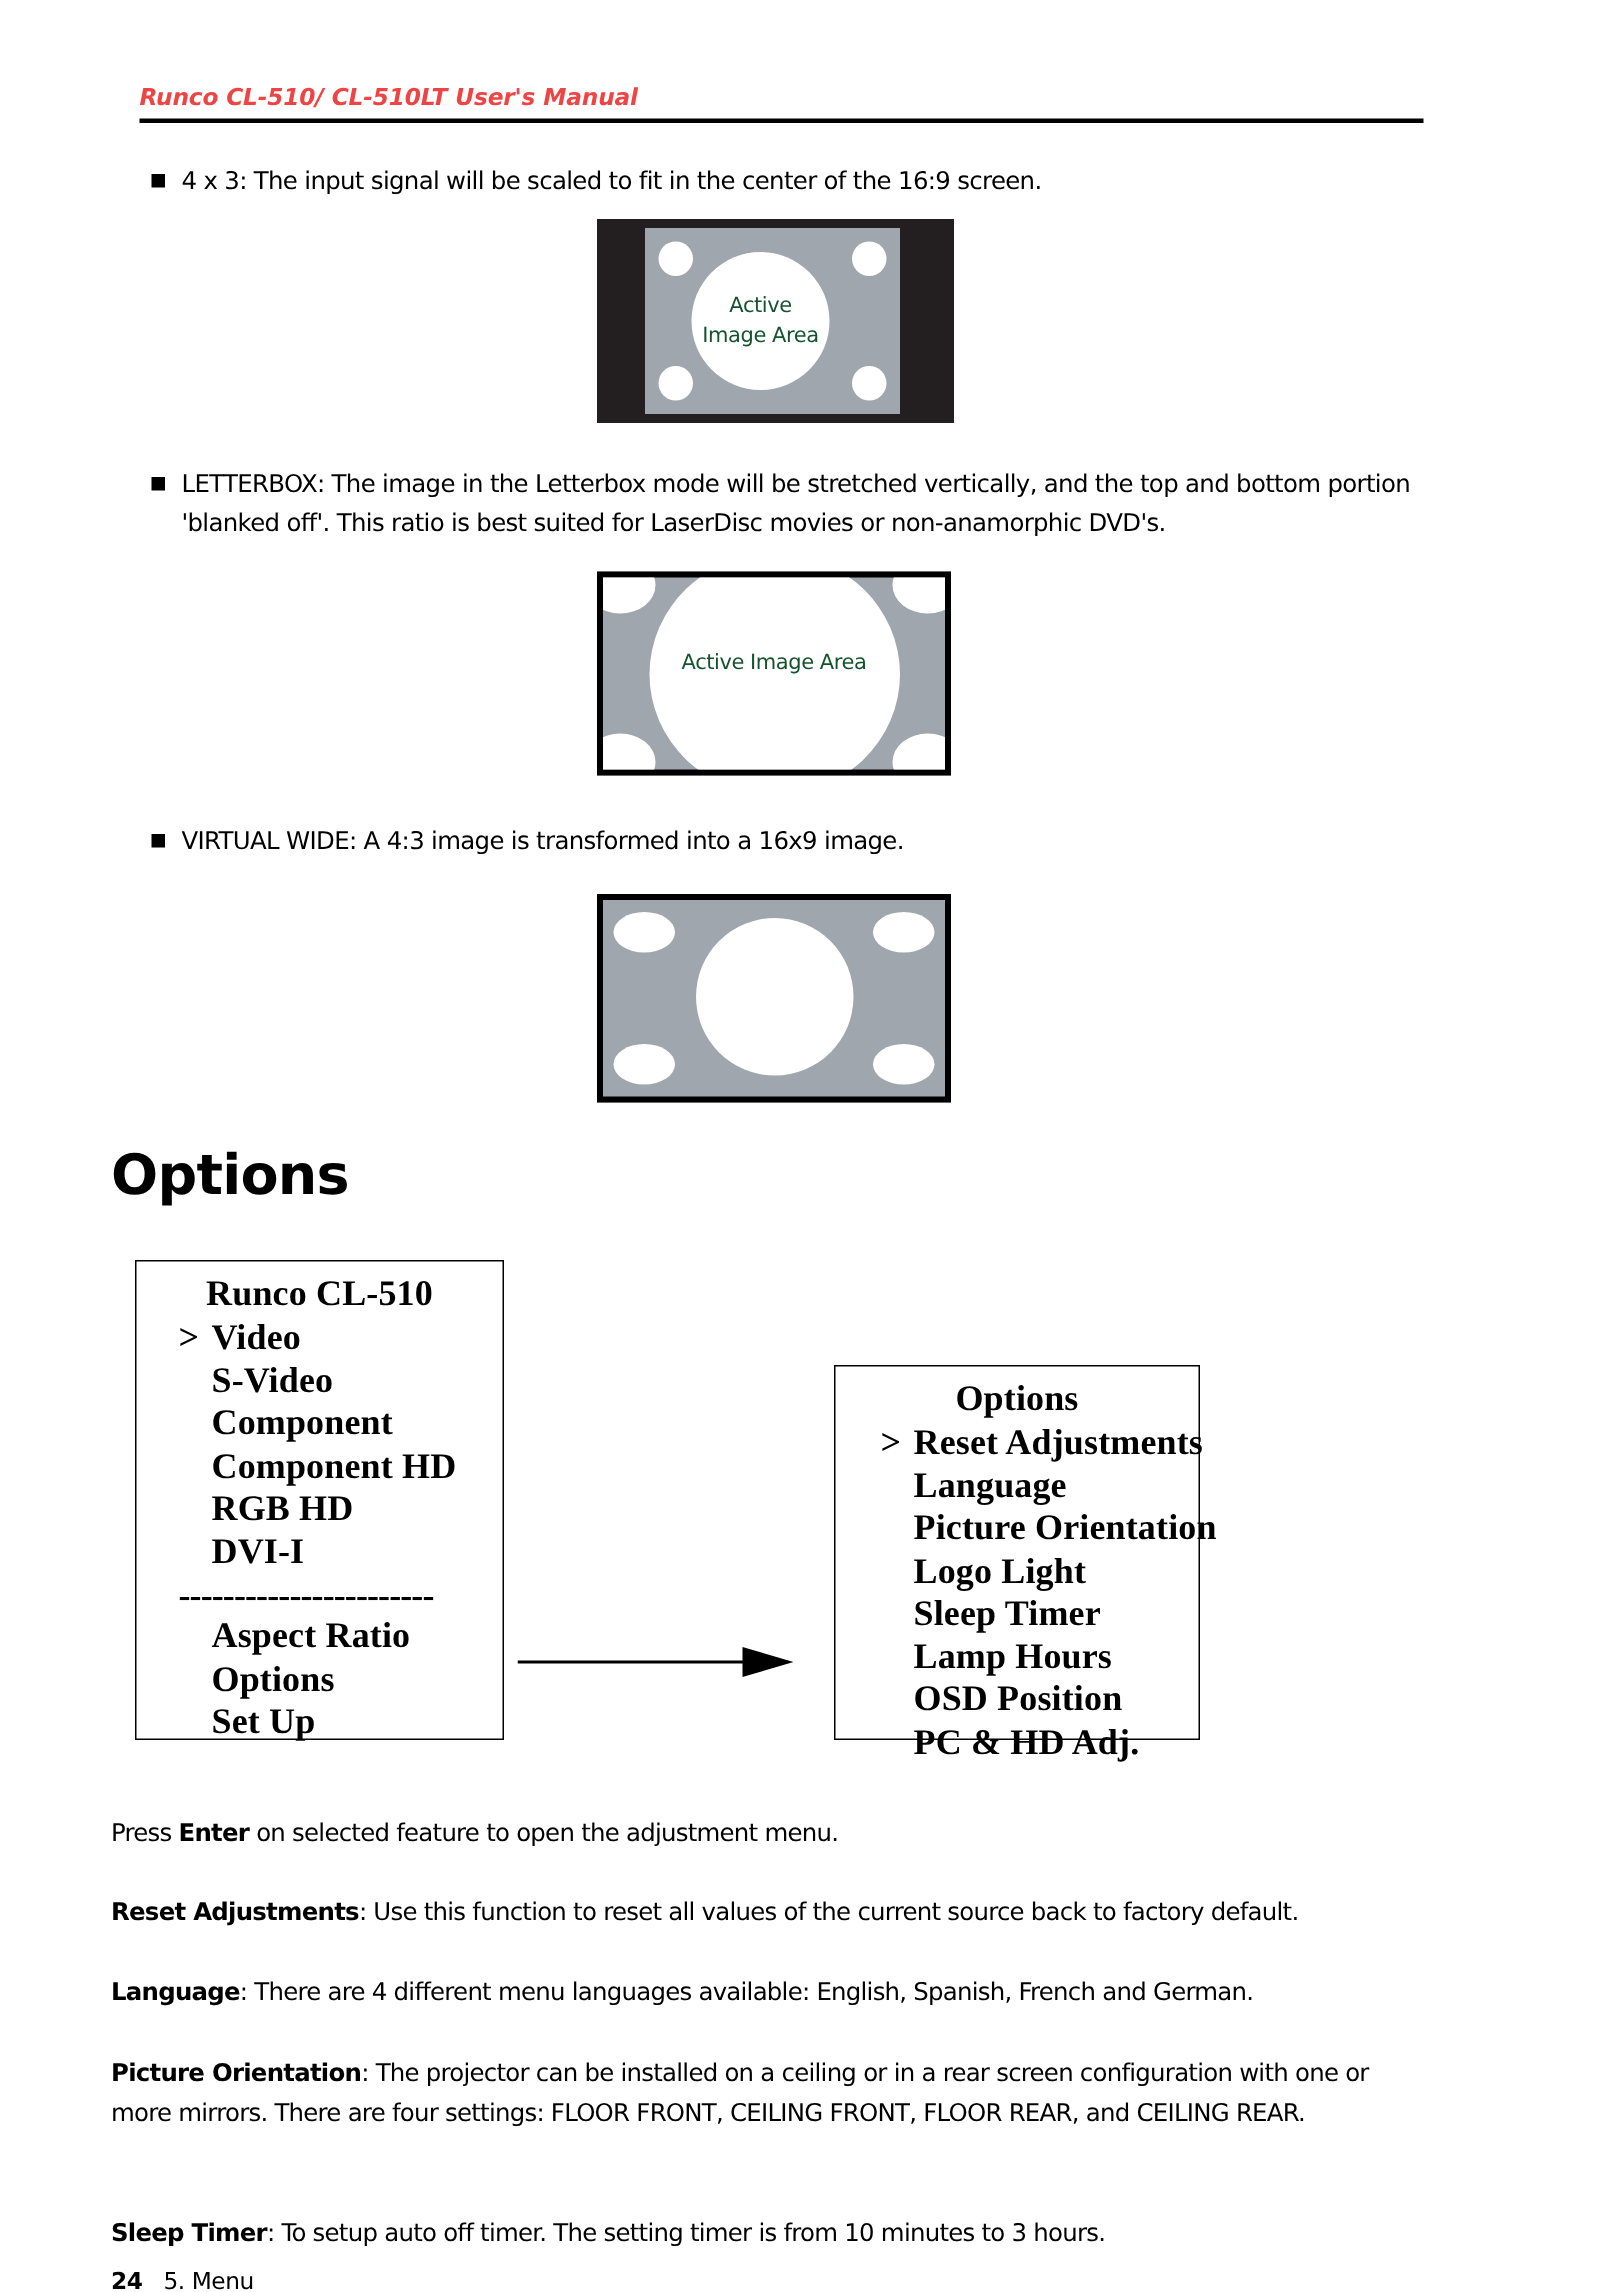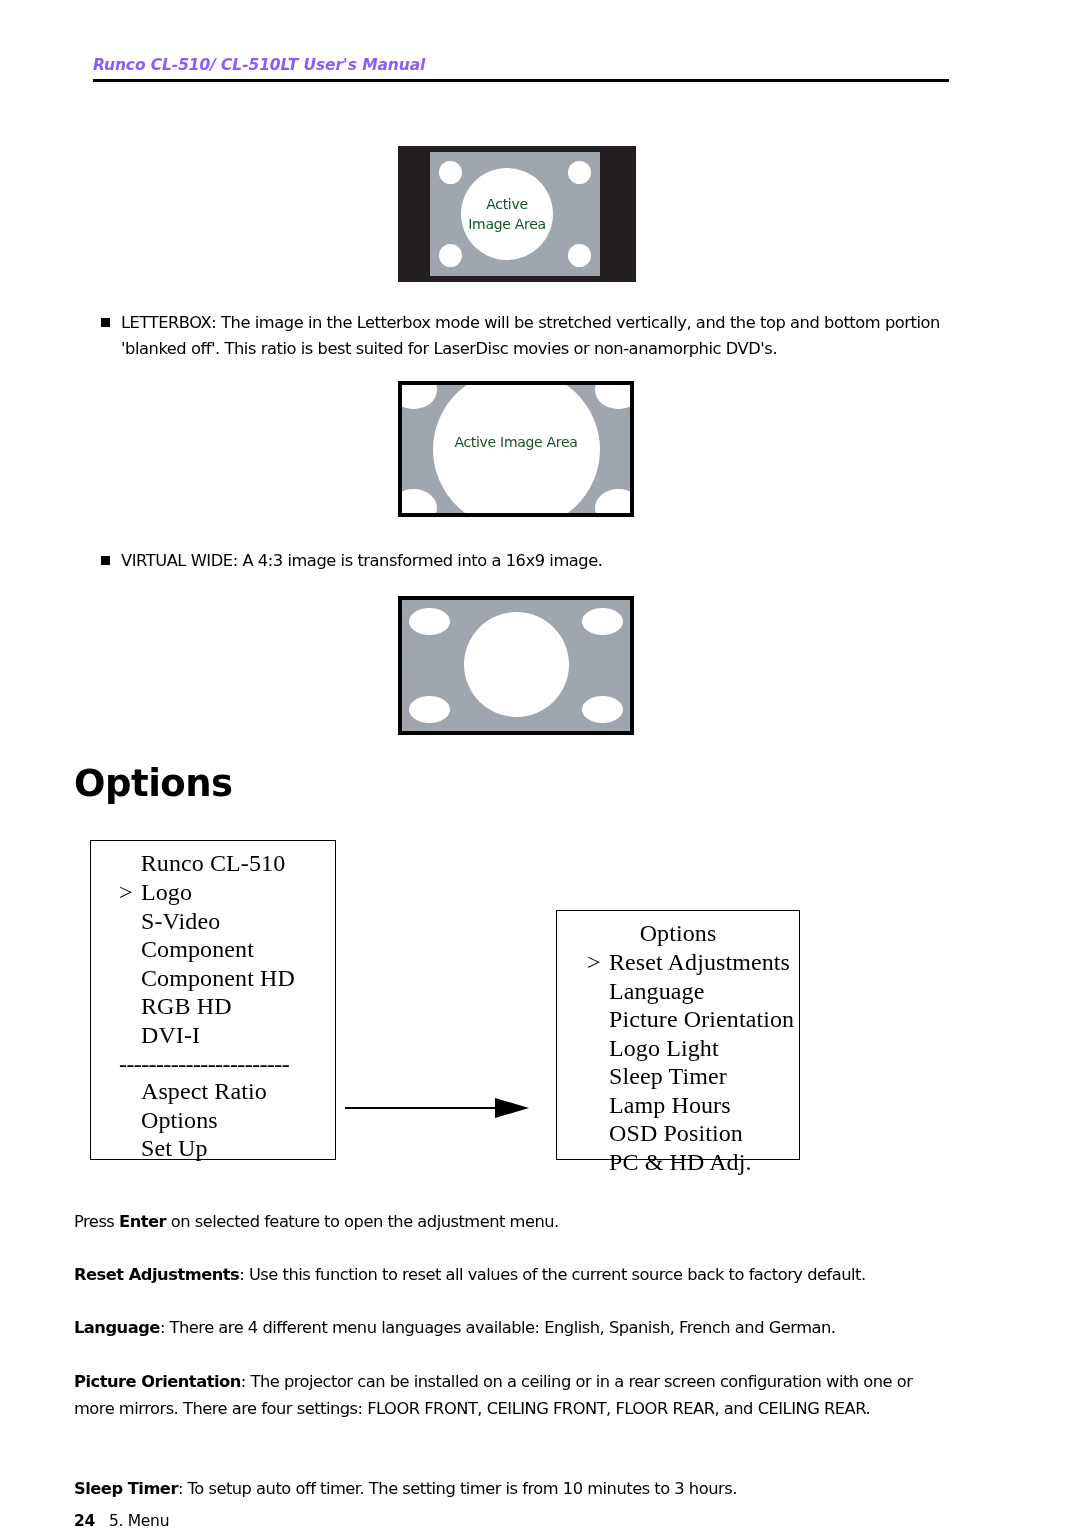--- a/index.html
+++ b/index.html
@@ -27,21 +27,21 @@
     left: 93px;
     top: 56px;
     width: 856px;
   }
   .header-title {
     font-family: "DejaVu Sans", sans-serif;
     font-style: italic;
     font-weight: 600;
     font-size: 15.5px;
     letter-spacing: -0.1px;
-    color: #8b5cf6;
+    color: #ef4444;
     white-space: nowrap;
   }
   .header-rule {
     margin-top: 5px;
     border-top: 3px solid #000;
     width: 856px;
   }
 
   
   .bullet {
@@ -202,21 +202,21 @@
     letter-spacing: -0.5px;
     color: #000;
   }
 
   
   .menu-box {
     position: absolute;
     border: 1.5px solid #000;
     background: #ffffff;
     font-family: "Liberation Serif", "DejaVu Serif", serif;
-    font-weight: normal;
+    font-weight: bold;
     color: #000;
     box-sizing: border-box;
   }
   .menu-title {
     text-align: center;
     font-size: 24px;
     line-height: 29px;
     letter-spacing: 0.1px;
   }
   .menu-list {
@@ -311,20 +311,24 @@
 </head>
 <body>
 
 <div class="page">
 
   <div class="header">
     <div class="header-title">Runco CL-510/ CL-510LT User's Manual</div>
     <div class="header-rule"></div>
   </div>
 
+  <div class="bullet" id="bullet-4x3">
+    <span class="bullet-marker"></span>
+    <span class="bullet-text">4 x 3:  The input signal will be scaled to fit in the center of the 16:9 screen.</span>
+  </div>
 
   <div class="diagram" id="diagram-4x3">
     <div class="inner-panel">
       <div class="corner c-tl"></div>
       <div class="corner c-tr"></div>
       <div class="corner c-bl"></div>
       <div class="corner c-br"></div>
       <div class="center-oval"></div>
       <div class="diagram-label">Active
 Image Area</div>
@@ -358,21 +362,21 @@
     <div class="center-oval"></div>
   </div>
 
   <div class="section-heading">Options</div>
 
   <div class="menu-box" id="menu-box-main">
     <div class="menu-title">Runco CL-510</div>
     <ul class="menu-list">
       <li class="menu-item">
         <span class="menu-caret">&gt;</span>
-        <span>Logo</span>
+        <span>Video</span>
       </li>
       <li class="menu-item">
         <span class="menu-caret"></span>
         <span>S-Video</span>
       </li>
       <li class="menu-item">
         <span class="menu-caret"></span>
         <span>Component</span>
       </li>
       <li class="menu-item">

